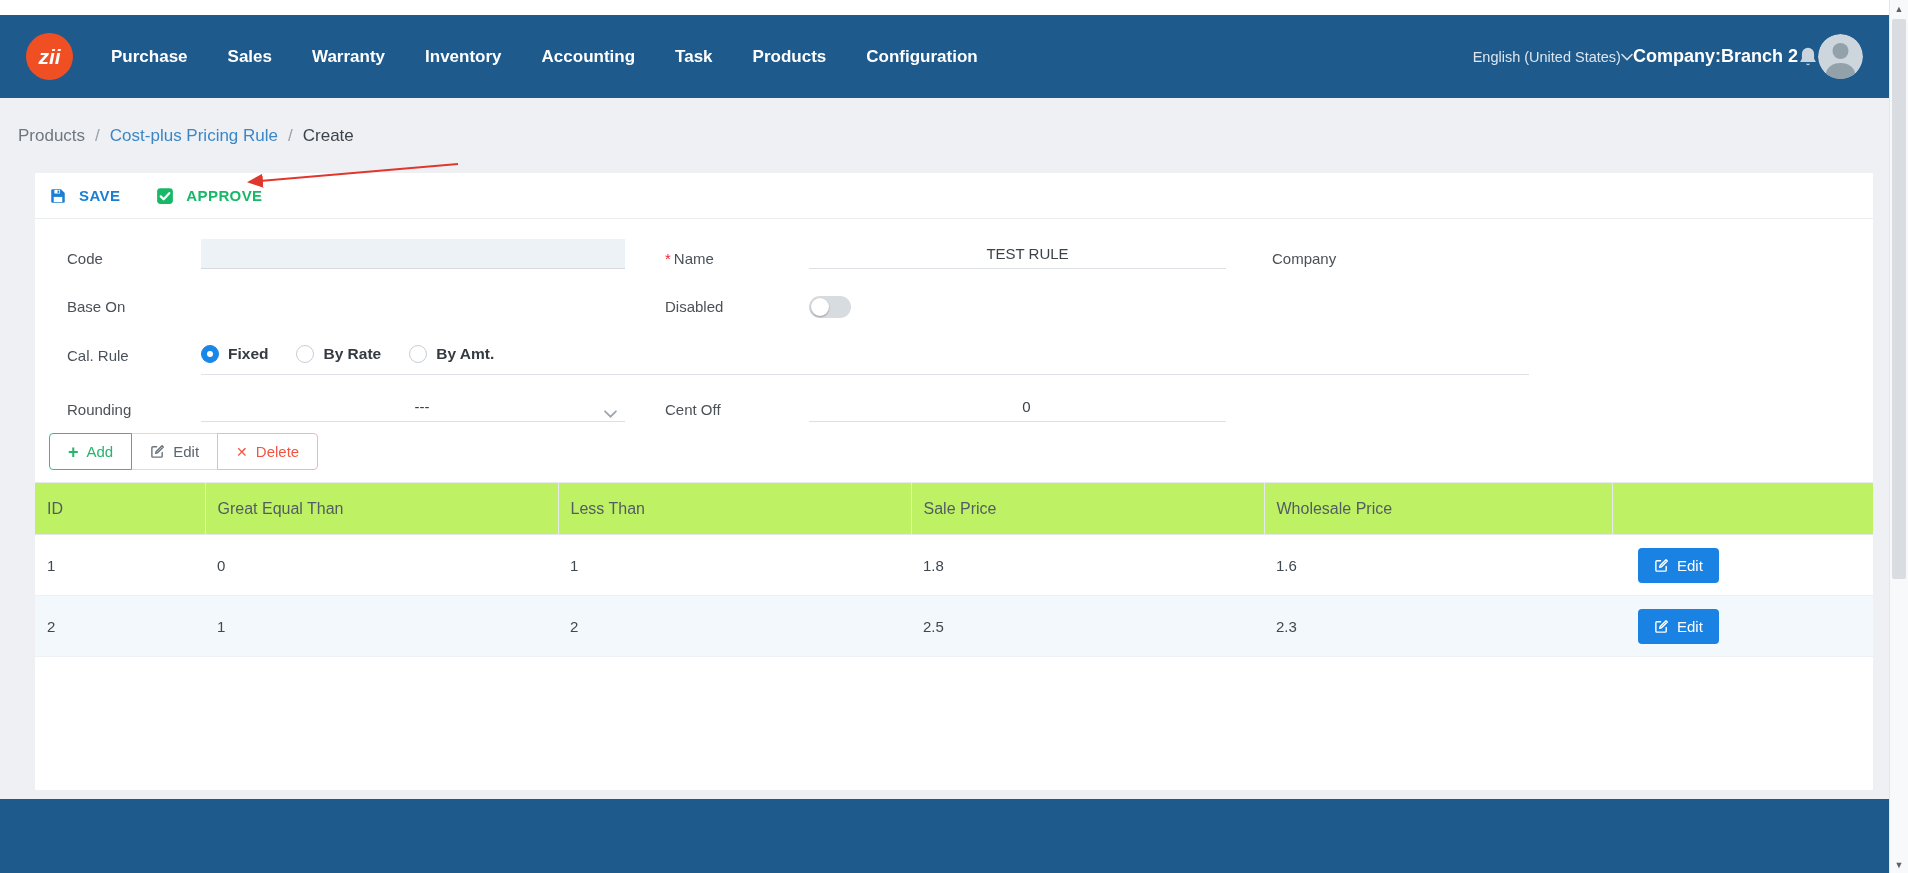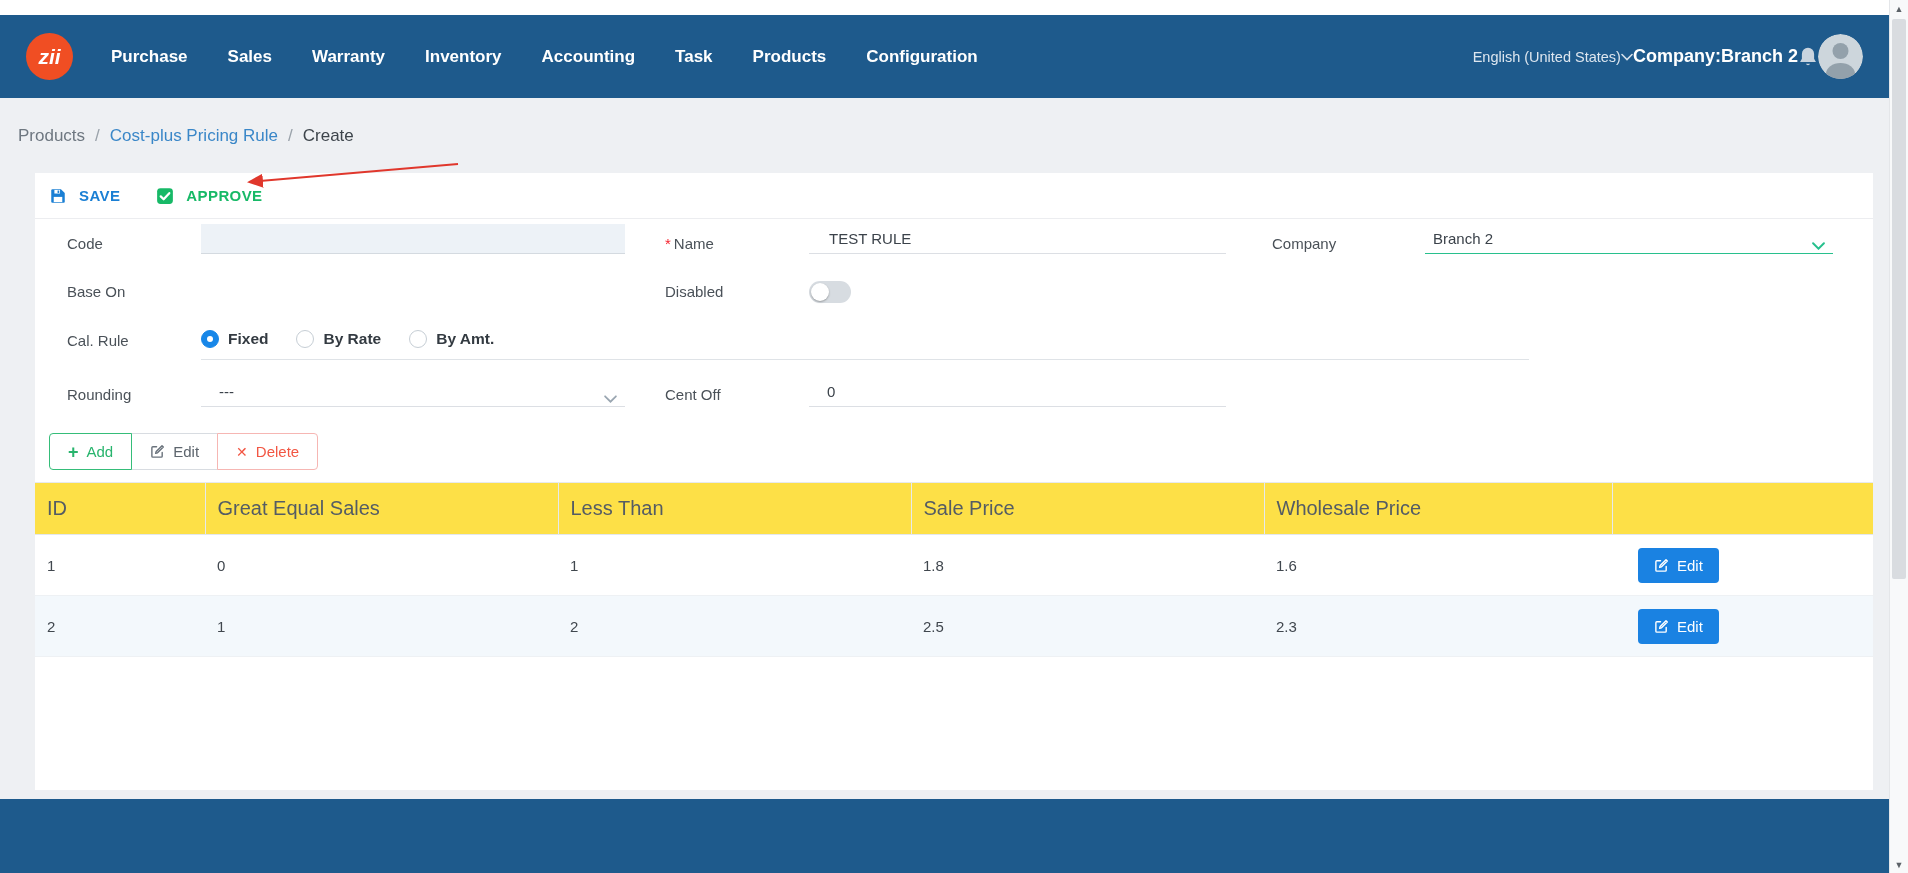--- a/index.html
+++ b/index.html
@@ -36,25 +36,25 @@
   .card { position:absolute; top:158px; left:35px; width:1838px; height:617px; background:#fff; }
 
   .toolbar { height:46px; border-bottom:1px solid #ecedf0; display:flex; align-items:center;
              padding-left:14px; gap:36px; }
   .tbtn { display:inline-flex; align-items:center; gap:12px; background:none; border:none;
           font-family:inherit; font-size:15px; font-weight:700; letter-spacing:.4px; cursor:pointer; }
   .tbtn.save    { color:#1a7fd4; }
   .tbtn.approve { color:#17b967; }
 
   
-  .form-area { position:absolute; top:46px; left:0; width:100%; height:214px;padding-left:46px; }
+  .form-area { position:absolute; top:61px; left:0; width:100%; height:214px;padding-left:46px; }
   .f-label { position:absolute; font-size:15px; color:#4a5158; line-height:20px; white-space:nowrap; }
   .star { color:#f5222d; margin-right:3px; }
   .field { position:absolute; height:30px; border-bottom:1px solid #dcdfe4;
-           display:flex; align-items:center; cursor:text; }
+           display:flex; align-items:center; cursor:text;justify-content:center; }
   .field .val { font-size:15px; color:#3b424a; padding-left:18px; white-space:nowrap; }
   .field.filled { background:#edf2f7; border-bottom-color:#d4dae0; }
   .field.sel-field { cursor:pointer; }
   .field .chev { position:absolute; right:8px; top:12px; }
   .field.company-field { border-bottom:1px solid #28c08d; }
   .field.company-field .val { padding-left:8px; }
 
   .toggle { position:absolute; width:42px; height:22px; border-radius:11px; background:#d7dce1; cursor:pointer; }
   .toggle .knob { position:absolute; left:2px; top:2px; width:18px; height:18px; border-radius:50%;
                   background:#fff; box-shadow:0 1px 2px rgba(0,0,0,.3); }
@@ -74,21 +74,21 @@
           background:#fff; border:1px solid #d8dce1; font-family:inherit; font-size:15px;
           cursor:pointer; margin-left:-1px; }
   .gbtn.add { border-color:#35bd79; color:#28b46d; border-radius:4px 0 0 4px; margin-left:0; z-index:2; }
   .gbtn.edit { color:#5d656d; z-index:1; }
   .gbtn.del { border-color:#f6b6b3; color:#f25643; border-radius:0 4px 4px 0; z-index:2; }
   .plus { font-size:18px; font-weight:600; line-height:1; }
   .xmark { font-size:14px; line-height:1; }
 
   
   .grid { position:absolute; top:309px; left:0; width:100%; border-collapse:collapse; table-layout:fixed; }
-  .grid th { height:52px; background:#fde047; font-size:20px; font-weight:500; color:#545c64;
+  .grid th { height:52px; background:#bef264; font-size:16px; font-weight:500; color:#545c64;
              text-align:left; padding-left:12px; border-top:1px solid #e7eaee; border-bottom:1px solid #e3e7ec; }
   .grid th + th { border-left:1px solid #e6e9ed; }
   .grid td { height:61px; font-size:15px; color:#40474e; padding-left:12px;
              border-bottom:1px solid #eef1f4; background:#fff; }
   .grid tr.alt td { background:#f3f8fc; }
   .editbtn { display:inline-flex; align-items:center; gap:8px; height:35px; padding:0 16px;
              background:#1a82e2; color:#fff; border:none; border-radius:4px;
              font-family:inherit; font-size:15px; cursor:pointer; margin-left:14px; }
 
   
@@ -186,28 +186,20 @@
         </div>
 
         <label class="f-label" style="left:630px; top:15px">
           <span class="star">*</span><span>Name</span>
         </label>
         <div class="field" style="left:774px; top:5px; width:417px">
           <span class="val" style="padding-left:20px">TEST RULE</span>
         </div>
 
         <label class="f-label" style="left:1237px; top:15px">Company</label>
-        <div class="field sel-field company-field" style="left:1390px; top:5px; width:408px">
-          <span class="val">Branch 2</span>
-          <span class="chev">
-            <svg width="13" height="8" viewBox="0 0 12 7">
-                <path d="M1 1l5 5 5-5" fill="none" stroke="#26c08d" stroke-width="1.8" stroke-linecap="round"></path>
-              </svg>
-          </span>
-        </div>
 
         <label class="f-label" style="left:32px; top:63px">Base On</label>
 
         <label class="f-label" style="left:630px; top:63px">Disabled</label>
         <div class="toggle" style="left:774px; top:62px">
           <div class="knob"></div>
         </div>
 
         <label class="f-label" style="left:32px; top:112px">Cal. Rule</label>
         <div class="radio-row">
@@ -265,21 +257,21 @@
           <col style="width:170px">
             <col style="width:353px">
             <col style="width:353px">
           <col style="width:353px">
             <col style="width:348px">
             <col>
         </colgroup>
         <thead>
           <tr>
             <th>ID</th>
-            <th>Great Equal Sales</th>
+            <th>Great Equal Than</th>
             <th>Less Than</th>
             <th>Sale Price</th>
             <th>Wholesale Price</th>
             <th></th>
           </tr>
         </thead>
         <tbody>
           <tr>
             <td>1</td>
             <td>0</td>

